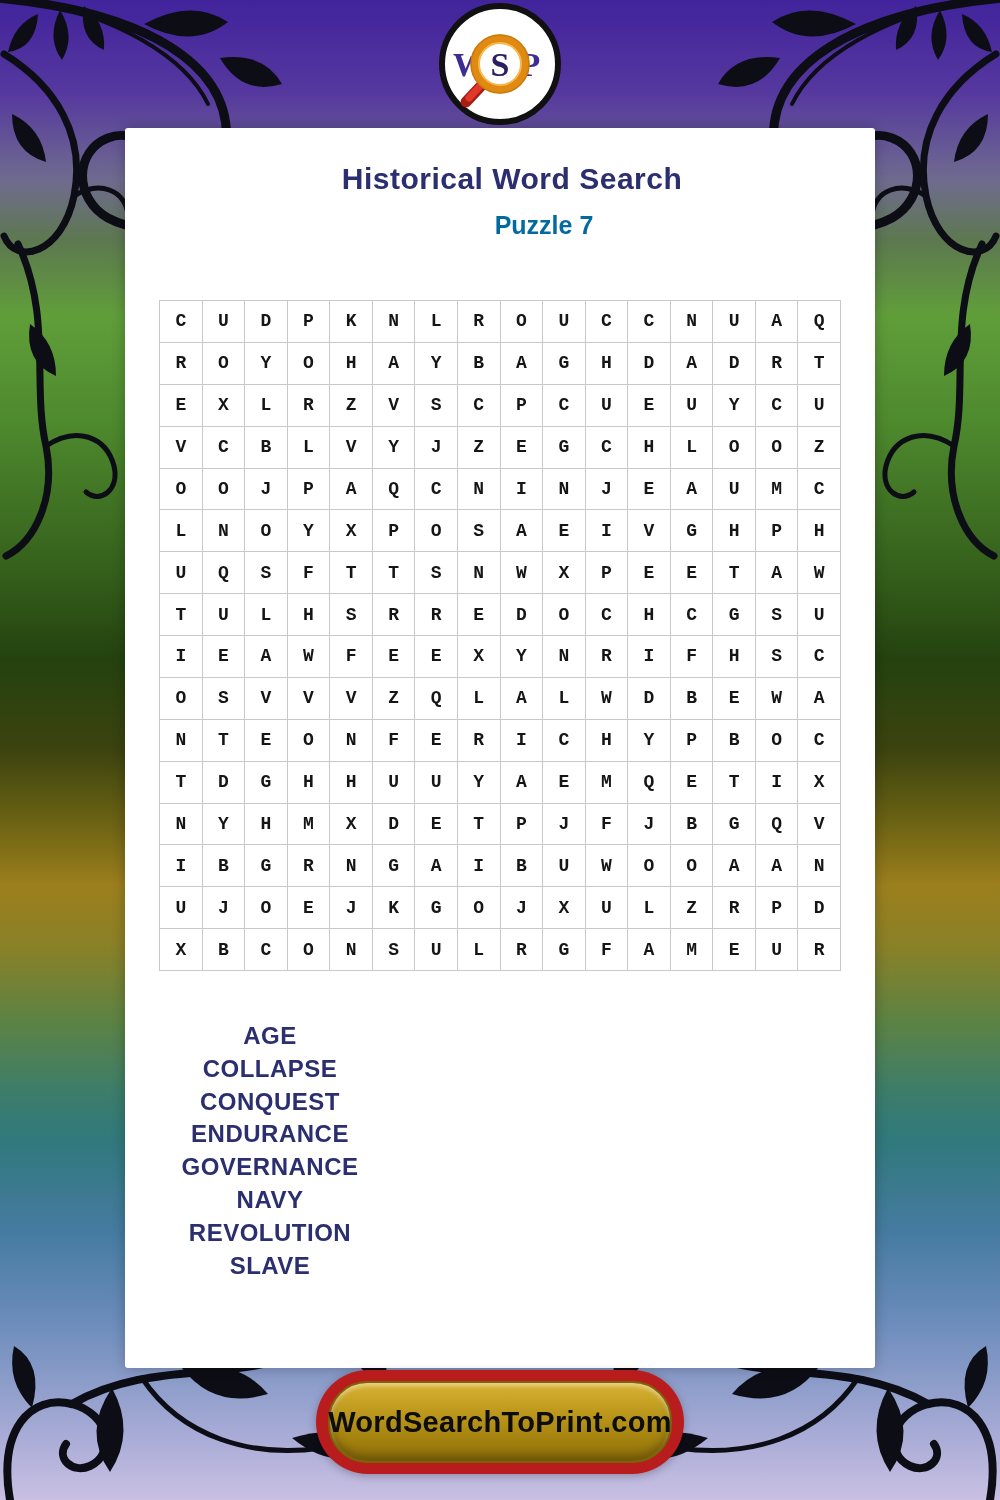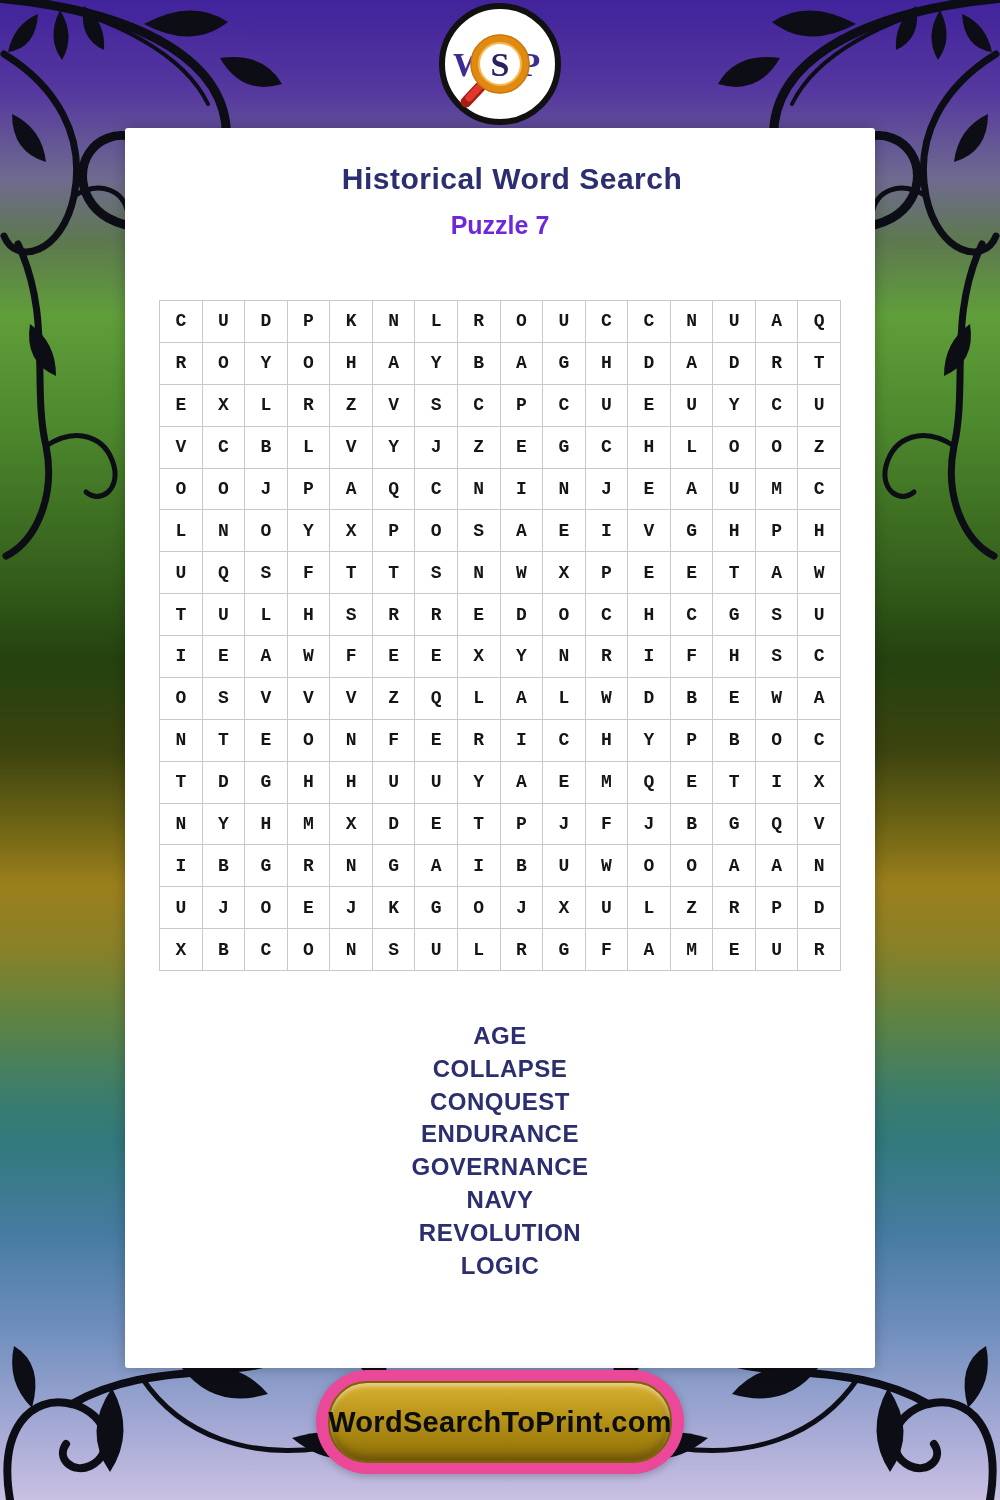--- a/index.html
+++ b/index.html
@@ -40,51 +40,51 @@
   .card{
     position:absolute;left:125px;top:128px;width:750px;height:1240px;
     background:#ffffff;border-radius:3px;box-shadow:0 0 14px rgba(0,0,0,.25);
   }
   .title{
     position:absolute;top:34px;left:12px;width:100%;text-align:center;
     font-size:30px;font-weight:bold;color:#2b2e6f;letter-spacing:.5px;
   }
   .subtitle{
     position:absolute;top:83px;left:0;width:100%;text-align:center;
-    font-size:25px;font-weight:bold;color:#6d28d9;
+    font-size:25px;font-weight:bold;color:#0369a1;padding-left:44px;
   }
 
   
   .grid{
     position:absolute;left:34px;top:172px;width:681px;height:670px;
     display:grid;grid-template-columns:repeat(16,1fr);grid-template-rows:repeat(16,1fr);
     border-top:1px solid #c9c9c9;border-left:1px solid #c9c9c9;
     background:#ffffff;
   }
   .cell{
     border-right:1px solid #c9c9c9;border-bottom:1px solid #c9c9c9;
     display:flex;align-items:center;justify-content:center;
     font-family:"Liberation Mono",monospace;font-weight:bold;font-size:18px;color:#151515;
   }
 
   
   .words{
     position:absolute;top:892px;left:0;width:100%;
-    display:flex;justify-content:center;gap:130px;
+    display:flex;justify-content:flex-start;gap:130px;
   }
   .word-col{display:flex;flex-direction:column;align-items:center;width:290px;}
   .word{
     font-size:24px;font-weight:bold;color:#2b2e6f;line-height:32.8px;
     letter-spacing:.5px;text-align:center;
   }
 
   
   .footer-pill{
     position:absolute;left:500px;top:1370px;transform:translateX(-50%);
-    width:368px;height:104px;background:#ec4899;border-radius:52px;
+    width:368px;height:104px;background:#b91c1c;border-radius:52px;
     display:flex;align-items:center;justify-content:center;
     box-shadow:0 2px 8px rgba(0,0,0,.25);
   }
   .footer-btn{
     width:340px;height:78px;border-radius:39px;border:2px solid #7d620a;
     background:linear-gradient(180deg,#d9b232 0%,#c29d20 30%,#a5830f 70%,#8f6f0a 100%);
     box-shadow:inset 0 3px 4px rgba(255,255,255,.45), inset 0 -6px 8px rgba(0,0,0,.25);
     display:flex;align-items:center;justify-content:center;cursor:pointer;
     font-size:29px;font-weight:bold;color:#0d0d0d;letter-spacing:.3px;
     font-family:"Liberation Sans",sans-serif;
@@ -438,20 +438,20 @@
 
   <div class="words">
     <div class="word-col" id="word-col-1">
         <div class="word">AGE</div>
         <div class="word">COLLAPSE</div>
         <div class="word">CONQUEST</div>
         <div class="word">ENDURANCE</div>
         <div class="word">GOVERNANCE</div>
         <div class="word">NAVY</div>
         <div class="word">REVOLUTION</div>
-        <div class="word">LOGIC</div>
+        <div class="word">SLAVE</div>
       </div>
   </div>
 </div>
 
 <div class="footer-pill">
   <div class="footer-btn">WordSearchToPrint.com</div>
 </div>
 
 </body></html>

